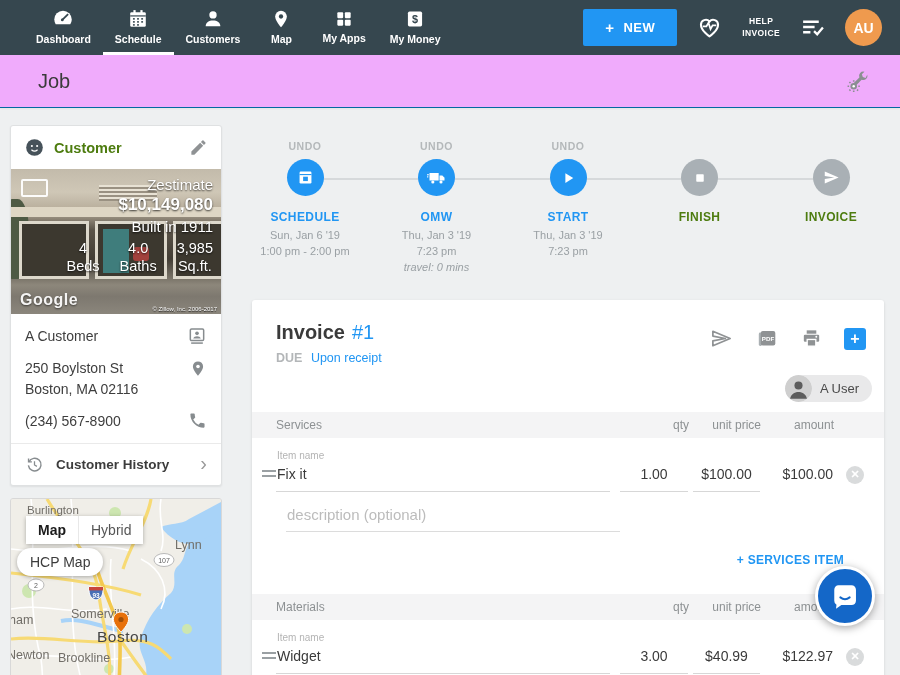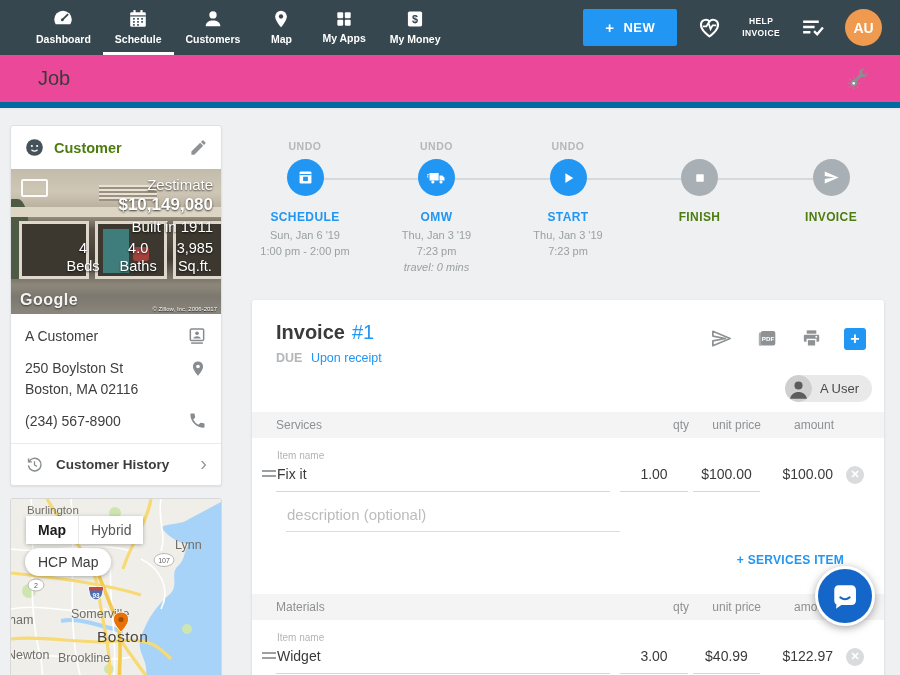--- a/index.html
+++ b/index.html
@@ -16,22 +16,22 @@
   .nav-right { margin-left:auto; display:flex; align-items:center; gap:20px; padding-right:18px; }
   .new-btn { background:#2196f3; color:#fff; border:none; font-family:inherit; font-weight:bold;
     font-size:13px; letter-spacing:.5px; padding:10px 22px; border-radius:2px; display:flex; gap:9px;
     align-items:center; cursor:pointer; }
   .new-plus { font-size:15px; font-weight:bold; }
   .help-center { color:#fff; font-size:8.5px; font-weight:bold; text-align:center; line-height:1.3; letter-spacing:.4px; }
   .avatar { width:37px; height:37px; border-radius:50%; background:#ef9a4e; color:#fff; display:flex;
     align-items:center; justify-content:center; font-size:14px; font-weight:bold; cursor:pointer; }
 
   
-  .page-header { height:53px; background:#ec4899; display:flex; align-items:center;
-    padding:0 30px 0 38px; border-bottom:6px solid #0369a1; box-shadow:0 1px 2px rgba(0,0,0,.05); }
+  .page-header { height:53px; background:#f0abfc; display:flex; align-items:center;
+    padding:0 30px 0 38px; border-bottom:1px solid #0369a1; box-shadow:0 1px 2px rgba(0,0,0,.05); }
   .page-title { font-size:20px; color:#3a3a3a; }
   .page-header .spacer { flex:1; }
 
   
   .content { display:flex; height:567px; }
   .left-col { width:212px; margin-left:10px; flex:none; }
   .main-col { width:632px; margin-left:30px; flex:none; }
 
   
   .card { background:#fff; border:1px solid #dfe1e2; border-radius:3px; box-shadow:0 1px 2px rgba(0,0,0,.07); }
@@ -71,21 +71,21 @@
   .chev { font-size:20px; color:#9a9a9a; line-height:1; margin-top:-3px; }
 
   
   .map-card { margin-top:12px; width:212px; height:260px; position:relative; border:1px solid #d8d8d8;
     border-radius:3px; overflow:hidden; background:#f1efe9; }
   .map-btn-group { position:absolute; top:17px; left:15px; display:flex; background:#fff;
     box-shadow:0 1px 4px rgba(0,0,0,.3); border-radius:2px; z-index:3; }
   .map-btn { padding:6px 12px; font-size:14px; background:#fff; border:none; font-family:inherit; cursor:pointer; }
   .map-btn.bold { font-weight:bold; color:#1b1b1b; }
   .map-btn.plain { color:#565656; border-left:1px solid #e8e8e8; }
-  .hcp-btn { position:absolute; top:49px; left:14px; padding:6px 13px; font-size:14px; color:#3c3c3c;
+  .hcp-btn { position:absolute; top:49px; left:6px; padding:6px 13px; font-size:14px; color:#3c3c3c;
     background:#fff; border:none; font-family:inherit; box-shadow:0 1px 4px rgba(0,0,0,.3); border-radius:14px; z-index:2; cursor:pointer; }
 
   
   .timeline { margin-top:32px; display:flex; justify-content:space-between; position:relative; }
   .tl-line { position:absolute; top:38px; left:40px; right:40px; height:2px; background:#d6d9db; }
   .step { width:106px; display:flex; flex-direction:column; align-items:center; position:relative; z-index:1; }
   .undo { height:15px; font-size:10.5px; font-weight:bold; color:#b4b8ba; letter-spacing:.5px; cursor:pointer; }
   .step-circle { width:37px; height:37px; border-radius:50%; margin-top:4px; display:flex;
     align-items:center; justify-content:center; cursor:pointer; }
   .step.done .step-circle { background:#2196f3; }

